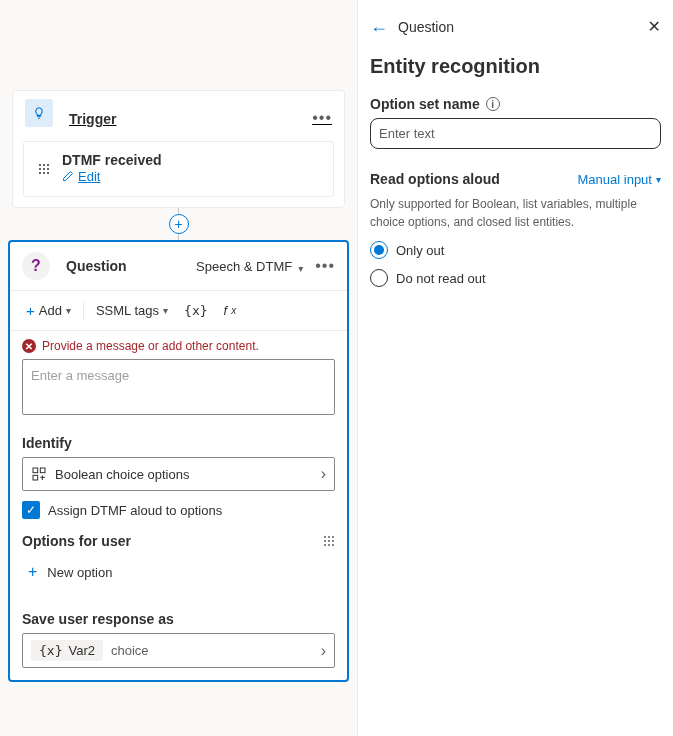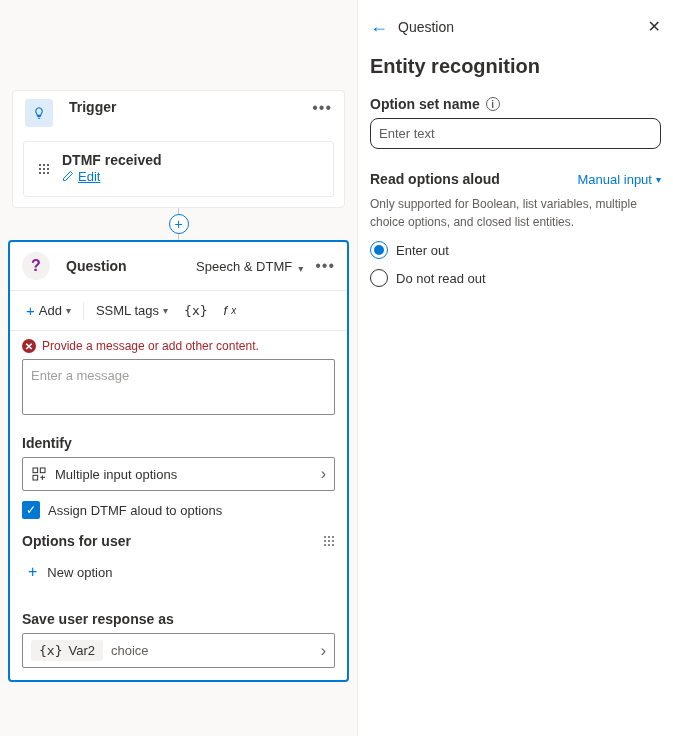--- a/index.html
+++ b/index.html
@@ -2,21 +2,21 @@
 <html><head>
 <meta charset="utf-8">
 <style>
 * { box-sizing: border-box; margin: 0; padding: 0; font-family: 'Segoe UI', Arial, sans-serif; }
 body { width: 673px; height: 736px; background: #fff; display: flex; overflow: hidden; }
 .canvas { flex: 1; background: #faf9f8; padding-top: 50px; position: relative; border-right: 1px solid #edebe9; }
 .panel { width: 315px; background: #fff; padding: 16px 12px; }
 
 
 .trigger-card { margin: 40px 12px 0 12px; background: #fff; border: 1px solid #edebe9; border-radius: 4px; }
-.trigger-head { display: flex; align-items: flex-start; padding: 8px 12px; }
+.trigger-head { display: flex; align-items: flex-end; padding: 8px 12px; text-decoration: underline; }
 .trigger-icon-wrap { width: 28px; height: 28px; background: #deecf9; border-radius: 3px; display: flex; align-items: center; justify-content: center; margin-right: 16px; }
 .trigger-title { font-size: 14px; font-weight: 600; color: #323130; }
 .more-dots { margin-left: auto; font-size: 16px; color: #605e5c; cursor: pointer; letter-spacing: 1px; }
 .dtmf-card { margin: 6px 10px 10px 10px; border: 1px solid #edebe9; border-radius: 3px; padding: 10px 14px; display: flex; align-items: center; }
 .grip-icon { margin-right: 12px; }
 .dtmf-body .dtmf-title { font-size: 14px; font-weight: 600; color: #323130; }
 .edit-link { color: #0078d4; font-size: 13px; text-decoration: underline; display: inline-flex; align-items: center; gap: 4px; cursor: pointer; }
 
 .connector { height: 32px; display: flex; align-items: center; justify-content: center; position: relative; }
 .connector .line { width: 1px; background: #c8c6c4; height: 100%; }
@@ -157,21 +157,21 @@
       <textarea class="msg-input" placeholder="Enter a message" style=""></textarea>
 
       <div class="sec-label">Identify</div>
       <div class="identify-row">
         <svg width="16" height="16" viewBox="0 0 24 24" fill="none" stroke="#323130" stroke-width="1.5">
             <rect x="3" y="3" width="7" height="7"></rect>
             <rect x="14" y="3" width="7" height="7"></rect>
             <rect x="3" y="14" width="7" height="7"></rect>
             <path d="M17 14v7M14 17h7"></path>
           </svg>
-        <span class="il-text">Multiple input options</span>
+        <span class="il-text">Boolean choice options</span>
         <span class="il-chev">›</span>
       </div>
 
       <div class="chk-row">
         <div class="chk">✓</div>
         <span>Assign DTMF aloud to options</span>
       </div>
 
       <div class="opts-head">
         <div class="sec-label">Options for user</div>
@@ -227,19 +227,19 @@
       <span>Manual input</span>
       <span class="chev" style="color:#0078d4">▾</span>
     </div>
   </div>
   <div class="p-help">Only supported for Boolean, list variables, multiple choice options, and closed list entities.</div>
 
   <div class="radio-row">
     <div class="radio-outer sel">
         <div class="radio-inner"></div>
       </div>
-    <span>Enter out</span>
+    <span>Only out</span>
   </div>
   <div class="radio-row">
     <div class="radio-outer"></div>
     <span>Do not read out</span>
   </div>
 </div>
 
 </body></html>

